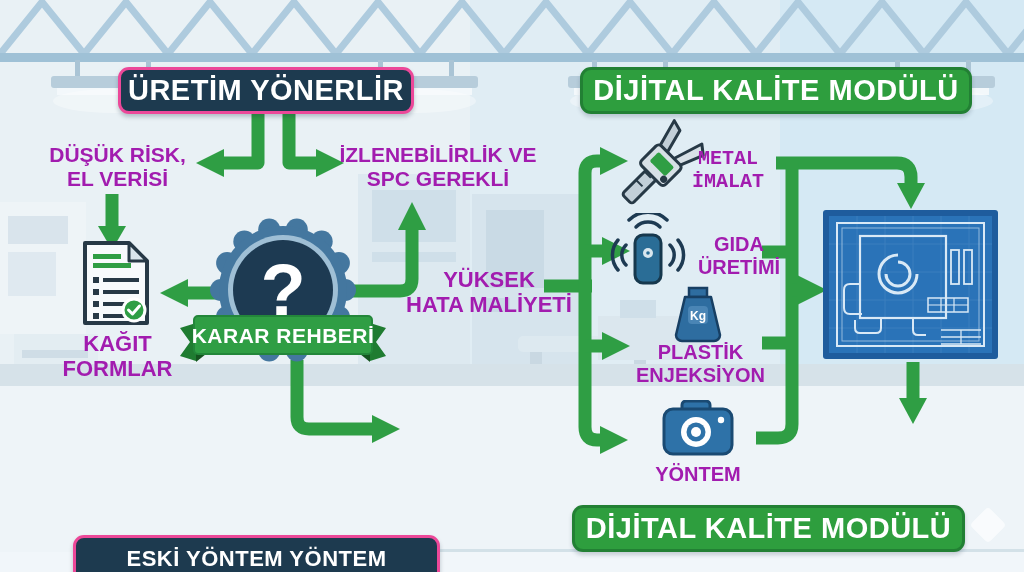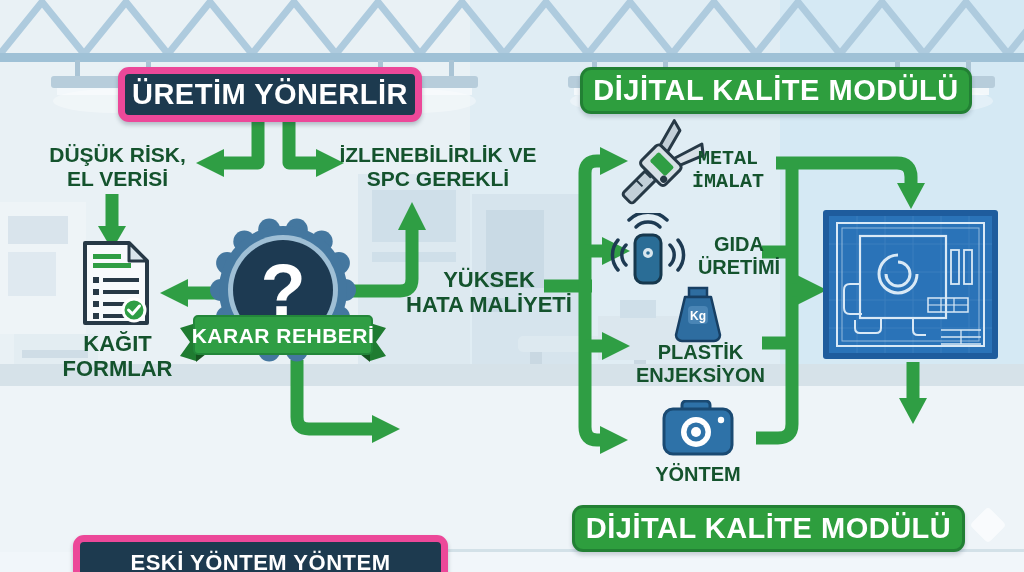--- a/index.html
+++ b/index.html
@@ -8,24 +8,24 @@
     background:#e9f1f5;
     font-family:"Liberation Sans","DejaVu Sans",sans-serif;
   }
   svg{display:block}
   .layer{position:absolute;left:0;top:0;}
   .badge{
     position:absolute;display:flex;align-items:center;justify-content:center;
     font-weight:bold;color:#fff;border-radius:11px;text-align:center;
     letter-spacing:.5px;
   }
-  .badge.navy{background:#1d3a4f;border:7px solid #ec4899;box-shadow:0 3px 4px rgba(20,40,60,.25);}
+  .badge.navy{background:#1d3a4f;border:3px solid #ec4899;box-shadow:0 3px 4px rgba(20,40,60,.25);}
   .badge.green{background:#2e9e3e;border:3px solid #228034;box-shadow:0 3px 4px rgba(20,40,60,.2);}
   .label{
-    position:absolute;font-weight:bold;color:#14532d;text-align:center;
+    position:absolute;font-weight:bold;color:#a21caf;text-align:center;
     white-space:pre-line;line-height:1.15;
   }
   .icon-abs{position:absolute;}
   .diamond{
     position:absolute;width:26px;height:26px;background:rgba(255,255,255,.65);
     transform:rotate(45deg);border-radius:4px;
   }
 </style>
 </head>
 <body>

